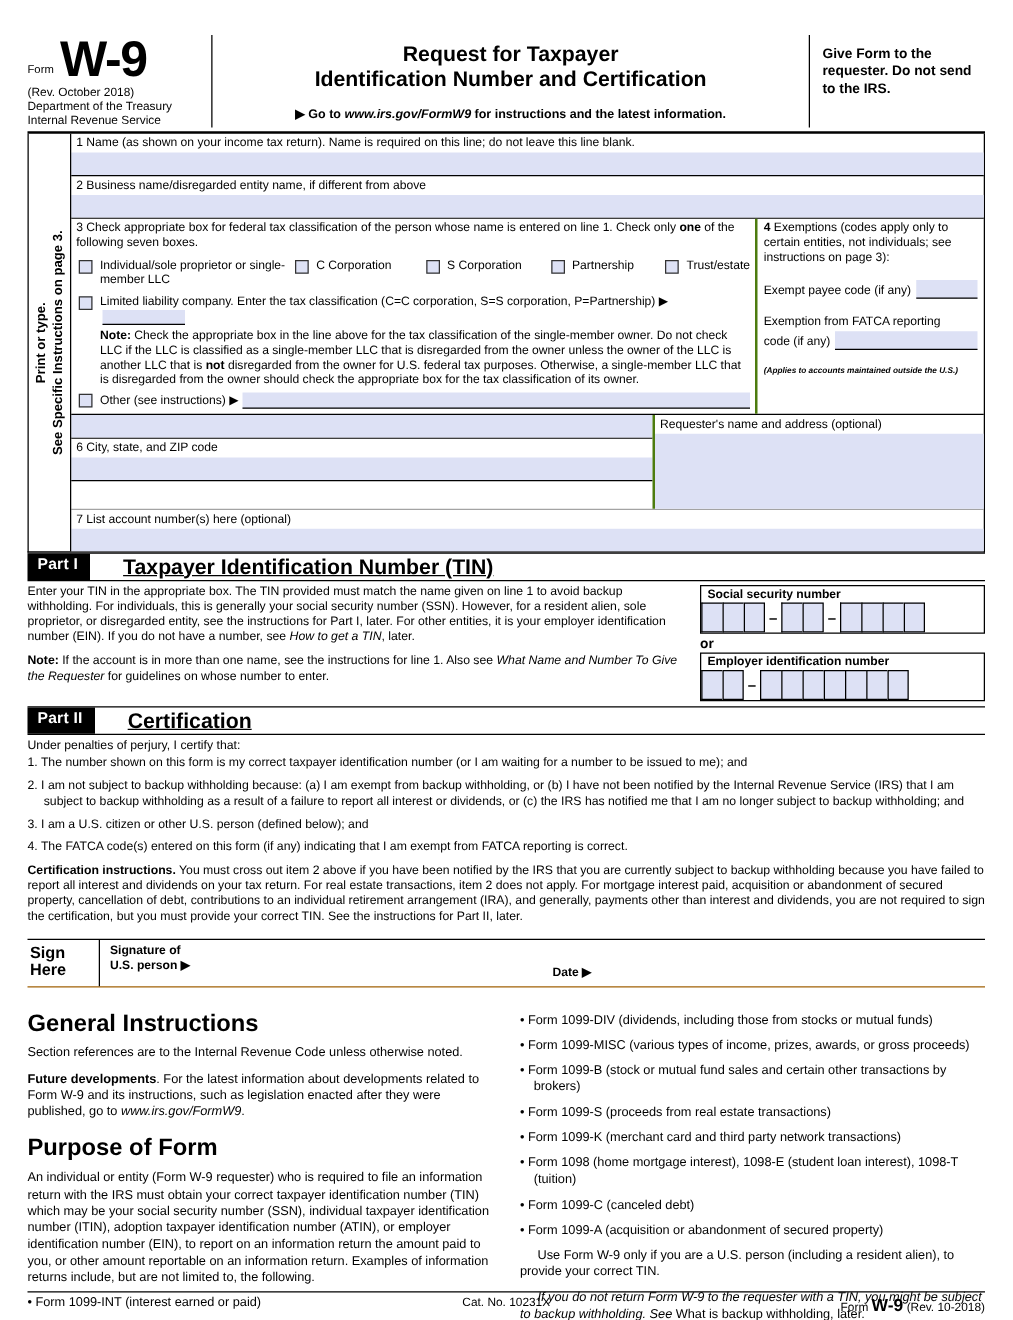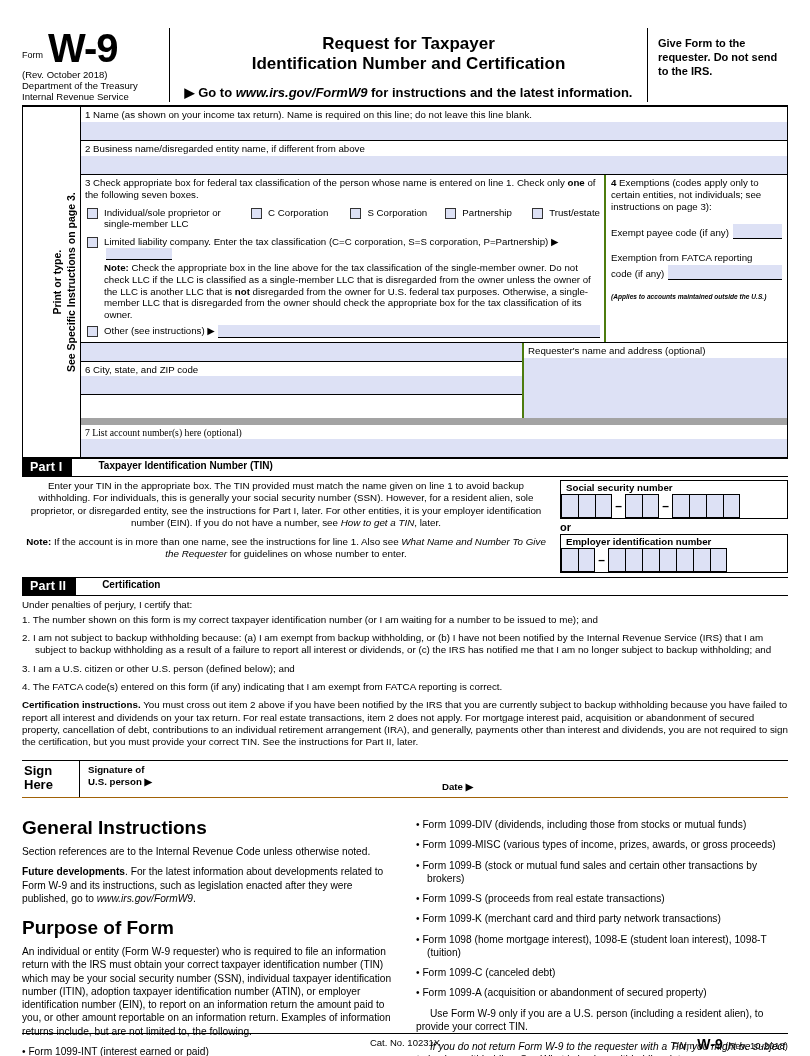--- a/index.html
+++ b/index.html
@@ -45,35 +45,34 @@
   .hdr-center {
     flex: 1;
     text-align: center;
     padding: 6px 8px 0 8px;
     border-right: 1.5px solid #000;
   }
   .hdr-title {
     font-size: 17px; font-weight: bold; line-height: 1.18;
   }
   .hdr-goto {
-    font-size: 13px; font-weight: bold; margin-top: 11px;
+    font-size: 10px; font-weight: bold; margin-top: 11px;
   }
   .hdr-goto i { font-style: italic; }
   .hdr-right {
     width: 140px;
     padding: 8px 4px 0 10px;
     font-size: 11px; font-weight: bold; line-height: 1.28;
   }
 
   
   .bodybox {
     border: 1.5px solid #000;
     border-top: none;
     display: flex;
-    padding-left: 24px;
   }
   .vstrip {
     width: 34px;
     border-right: 1.5px solid #000;
     position: relative;
     flex-shrink: 0;
   }
   .vstrip-inner {
     position: absolute;
     left: 0; top: 0; width: 100%; height: 100%;
@@ -149,26 +148,26 @@
     border-bottom: 1.5px solid #000;
     border-top: 1.5px solid #000;
   }
   .parttag {
     background: #000; color: #fff;
     font-size: 12.5px; font-weight: bold;
     padding: 1px 10px 2px 8px;
     letter-spacing: 0.2px;
   }
   .parttitle {
-    font-size: 10px; font-weight: bold;
-    padding-left: 26px; padding-top: 1px;
+    font-size: 17px; font-weight: bold;
+    padding-left: 26px; padding-top: 1px; text-decoration: underline;
   }
   .p1wrap { display: flex; padding: 3px 0 4px 0; }
   .p1left { flex: 1; padding-right: 10px; }
-  .p1p { font-size: 9.8px; line-height: 1.25; margin: 0 0 7px 0; text-align: center; }
+  .p1p { font-size: 9.8px; line-height: 1.25; margin: 0 0 7px 0; }
   .p1p i { font-style: italic; }
   .p1p b { font-weight: bold; }
   .p1right { width: 228px; flex-shrink: 0; }
 
   .tinbox { border: 1.2px solid #000; }
   .tinhdr { font-size: 9.7px; font-weight: bold; padding: 1px 5px; }
   .tincells { display: flex; align-items: stretch; }
   .tc {
     width: 17px; height: 24px;
     background: #dde1f5;
@@ -366,21 +365,21 @@
             <div class="flabel">6  City, state, and ZIP code</div>
             <div class="finput fill"></div>
           </div>
         </div>
         <div class="right reqcol">
           <div class="reqlbl">Requester's name and address (optional)</div>
           <div class="reqfill fill"></div>
         </div>
       </div>
 
-      <div style="border-top:7px solid #a3a3a3;font-family:Liberation Serif, serif;">
+      <div style="border-top:1px solid #a3a3a3;">
         <div class="flabel">7  List account number(s) here (optional)</div>
         <div class="finput fill"></div>
       </div>
 
     </div>
   </div>
 
   <div class="partbar">
     <div class="parttag">Part I</div>
     <div class="parttitle">Taxpayer Identification Number (TIN)</div>

